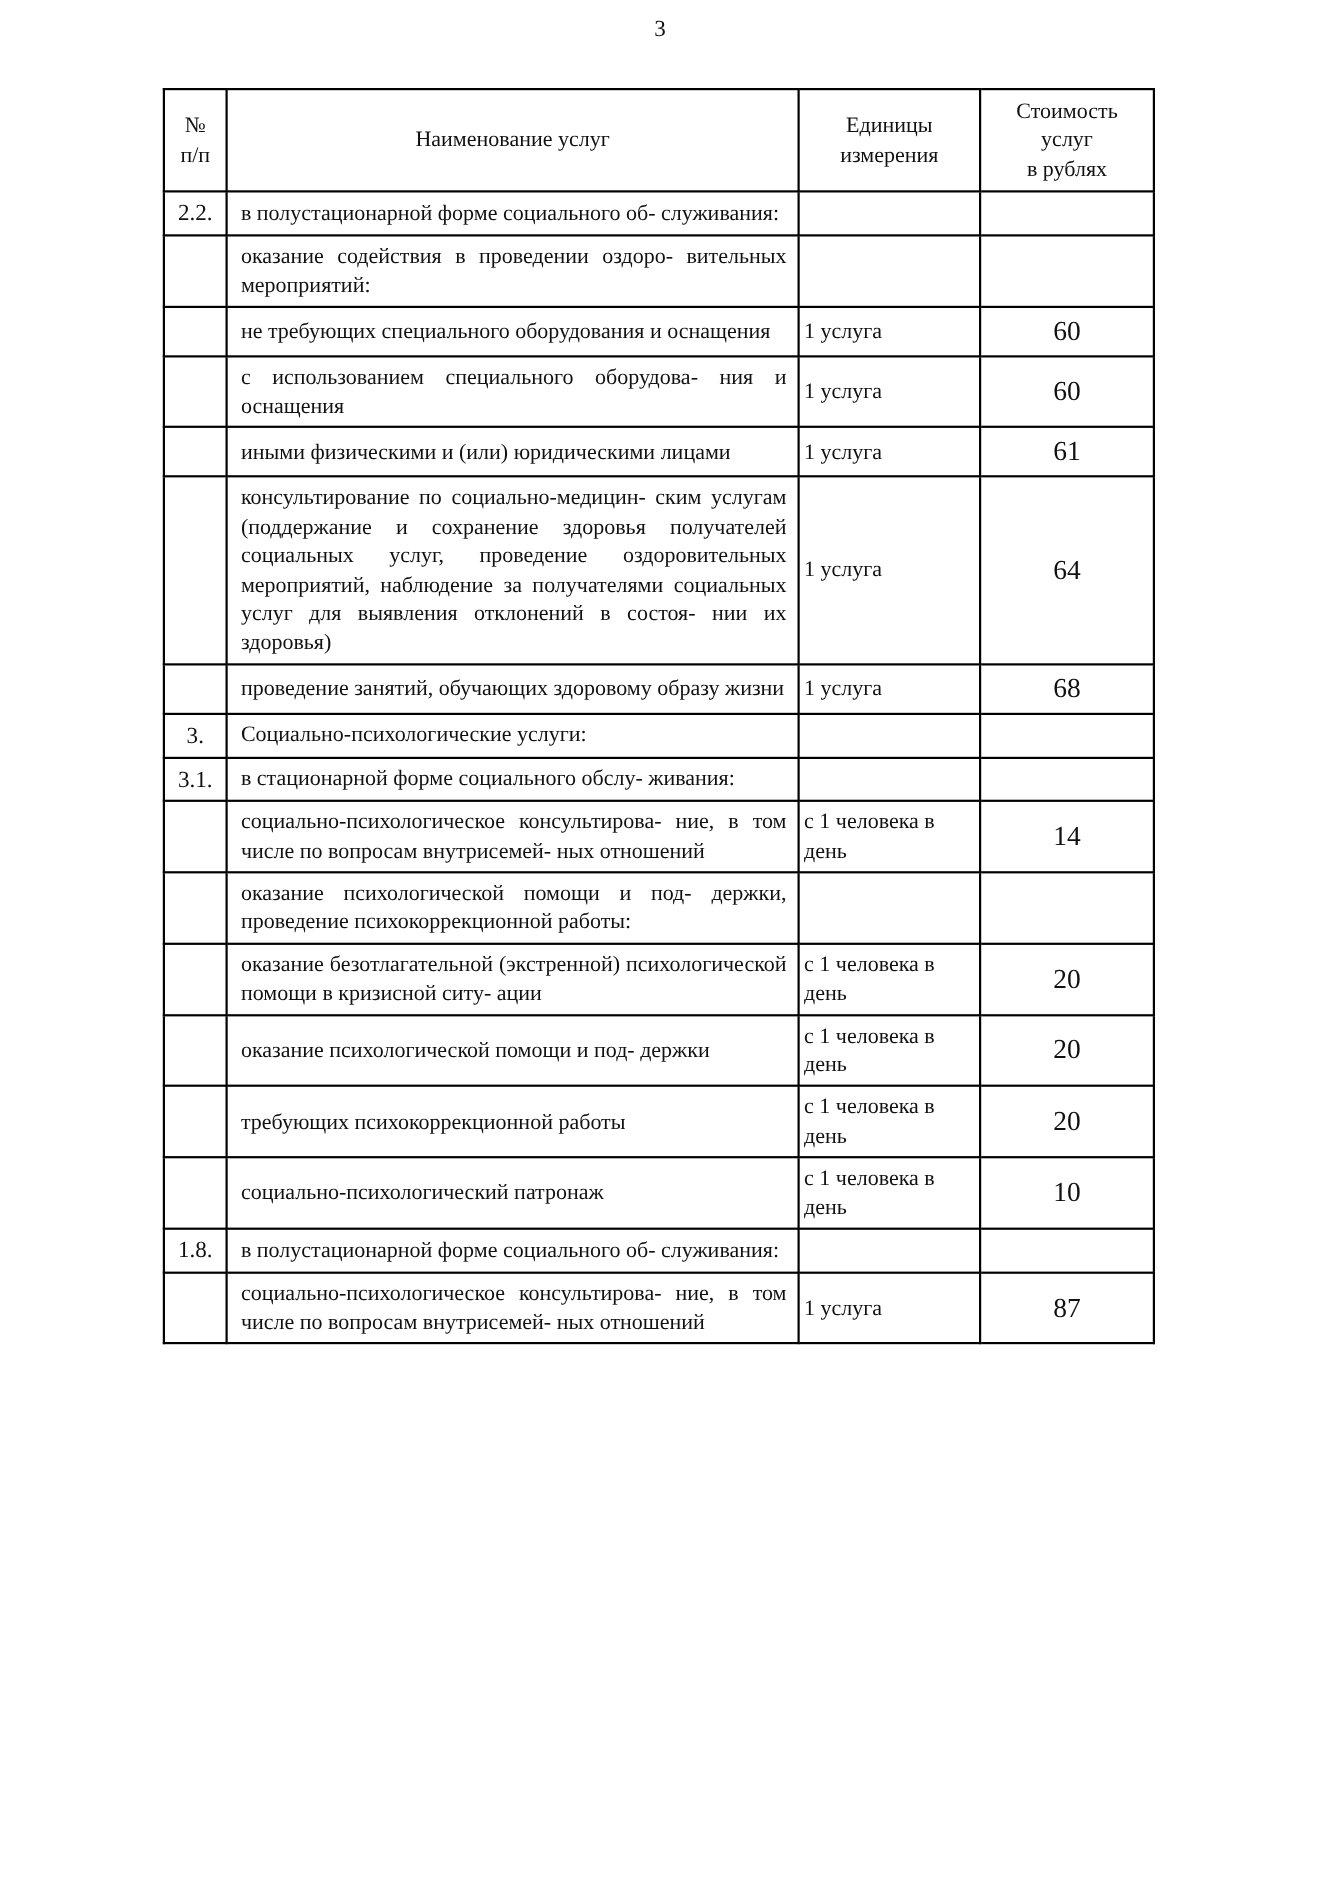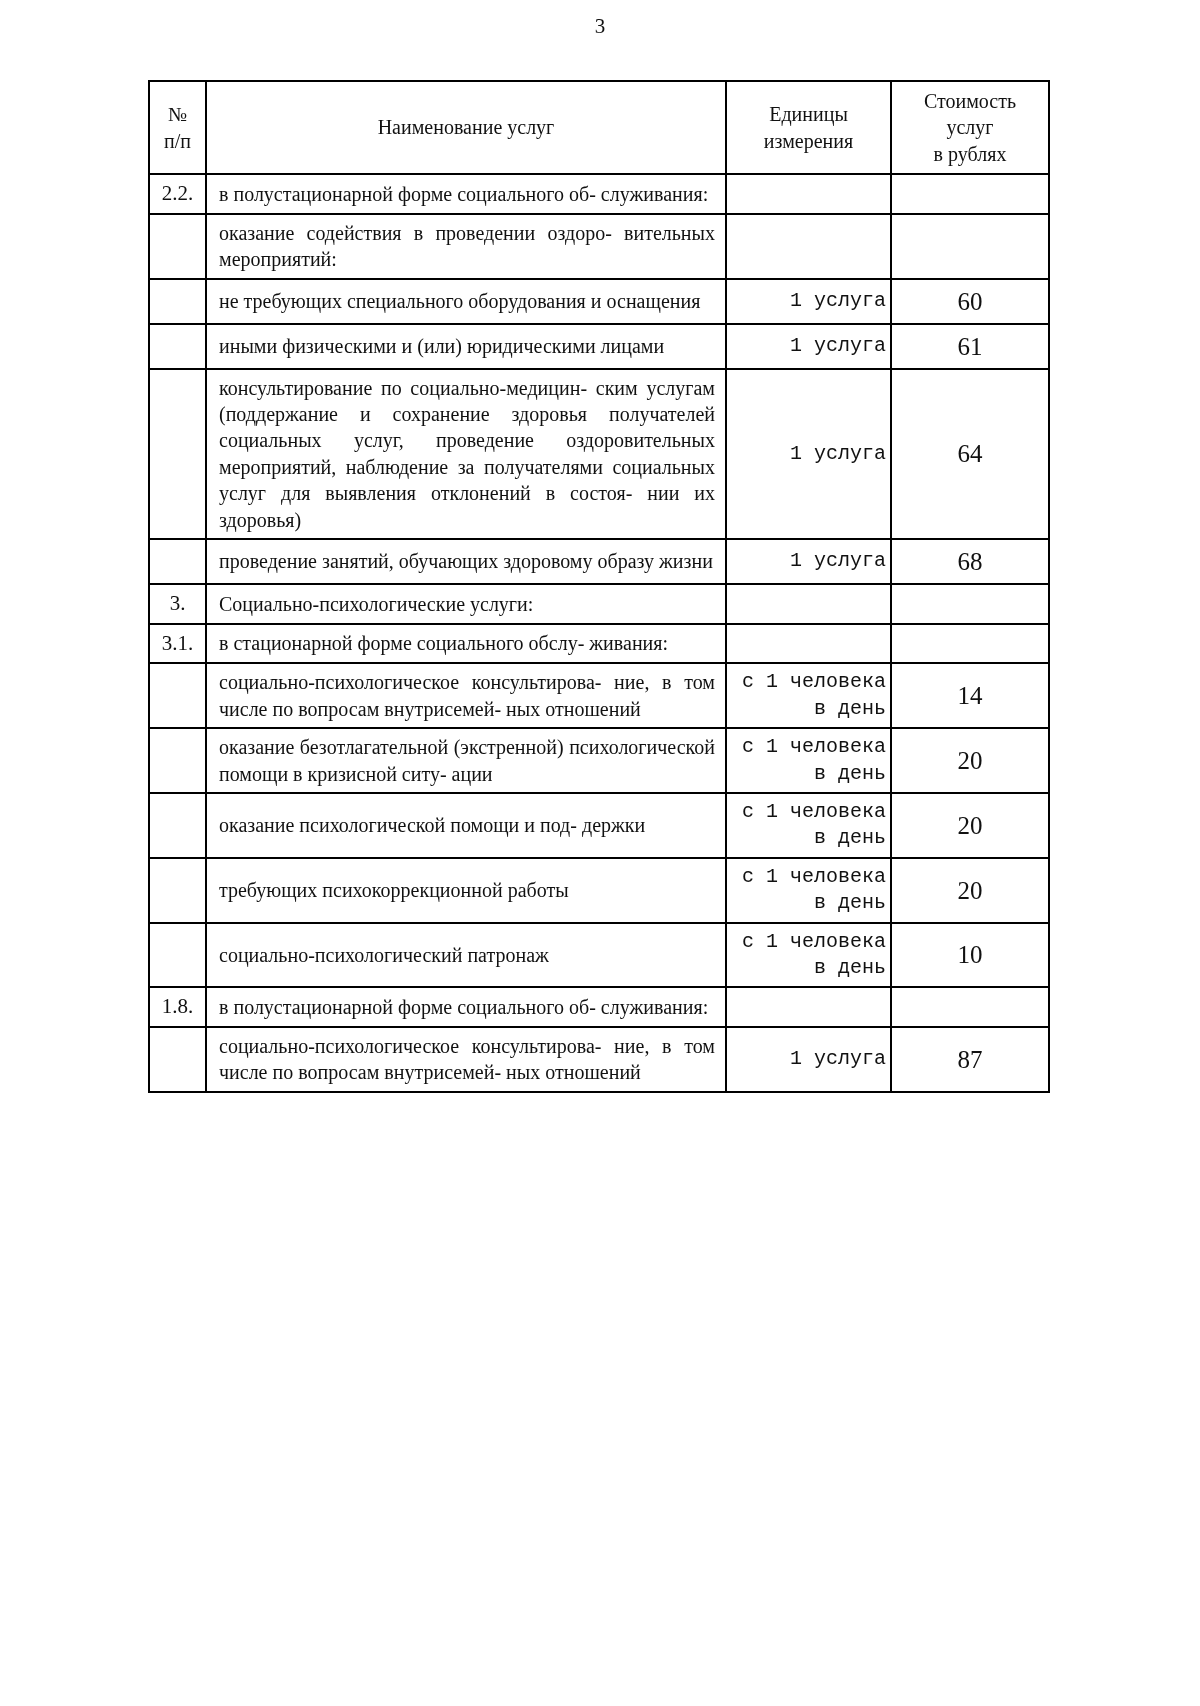--- a/index.html
+++ b/index.html
@@ -51,24 +51,23 @@
     text-align: center;
     font-size: 21px;
     margin-left: 16px;
   }
   td.cell-name {
     text-align: justify;
     padding-left: 12px;
     padding-right: 10px;
   }
   td.cell-unit {
-    text-align: right;
+    text-align: left;
     padding-left: 4px;
     padding-right: 4px;
-    font-family: Liberation Mono, monospace;
   }
   td.cell-price {
     text-align: center;
     font-size: 25px;
   }
 </style>
 </head>
 <body>
 
 <div class="page-number">3</div>
@@ -106,20 +105,26 @@
     <td class="cell-price"></td>
   </tr>
       <tr>
     <td class="cell-num"></td>
     <td class="cell-name">не требующих специального оборудования и оснащения</td>
     <td class="cell-unit">1 услуга</td>
     <td class="cell-price">60</td>
   </tr>
       <tr>
     <td class="cell-num"></td>
+    <td class="cell-name">с использованием специального оборудова- ния и оснащения</td>
+    <td class="cell-unit">1 услуга</td>
+    <td class="cell-price">60</td>
+  </tr>
+      <tr>
+    <td class="cell-num"></td>
     <td class="cell-name">иными физическими и (или) юридическими лицами</td>
     <td class="cell-unit">1 услуга</td>
     <td class="cell-price">61</td>
   </tr>
       <tr>
     <td class="cell-num"></td>
     <td class="cell-name">консультирование по социально-медицин- ским услугам (поддержание и сохранение здоровья получателей социальных услуг, проведение оздоровительных мероприятий, наблюдение за получателями социальных услуг для выявления отклонений в состоя- нии их здоровья)</td>
     <td class="cell-unit">1 услуга</td>
     <td class="cell-price">64</td>
   </tr>
@@ -139,20 +144,26 @@
     <td class="cell-num">3.1.</td>
     <td class="cell-name">в стационарной форме социального обслу- живания:</td>
     <td class="cell-unit"></td>
     <td class="cell-price"></td>
   </tr>
       <tr>
     <td class="cell-num"></td>
     <td class="cell-name">социально-психологическое консультирова- ние, в том числе по вопросам внутрисемей- ных отношений</td>
     <td class="cell-unit">с 1 человека в день</td>
     <td class="cell-price">14</td>
+  </tr>
+      <tr>
+    <td class="cell-num"></td>
+    <td class="cell-name">оказание психологической помощи и под- держки, проведение психокоррекционной работы:</td>
+    <td class="cell-unit"></td>
+    <td class="cell-price"></td>
   </tr>
       <tr>
     <td class="cell-num"></td>
     <td class="cell-name">оказание безотлагательной (экстренной) психологической помощи в кризисной ситу- ации</td>
     <td class="cell-unit">с 1 человека в день</td>
     <td class="cell-price">20</td>
   </tr>
       <tr>
     <td class="cell-num"></td>
     <td class="cell-name">оказание психологической помощи и под- держки</td>

